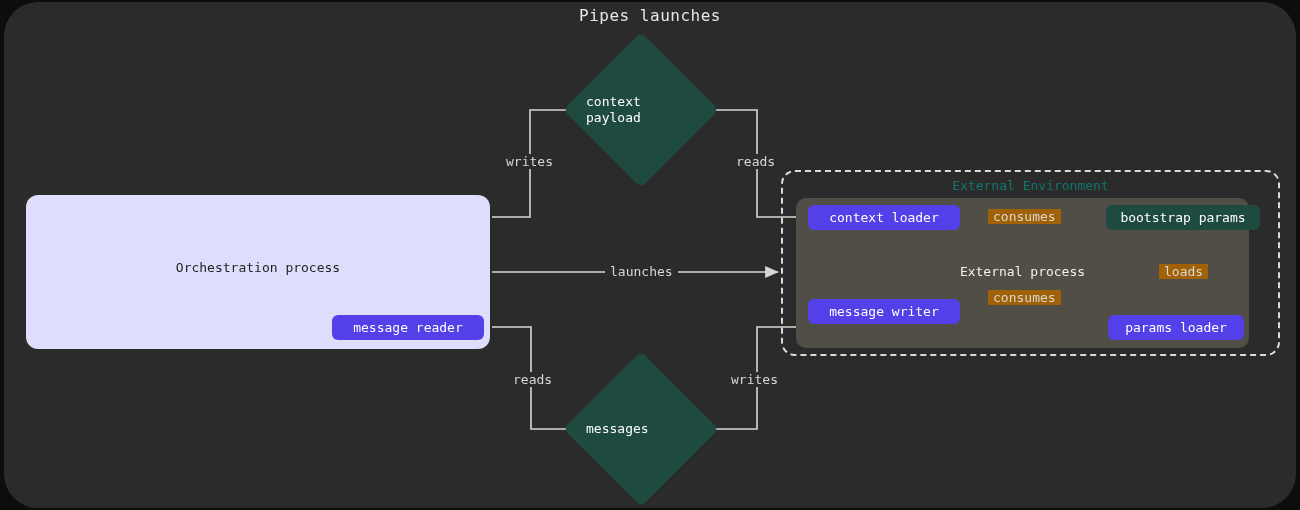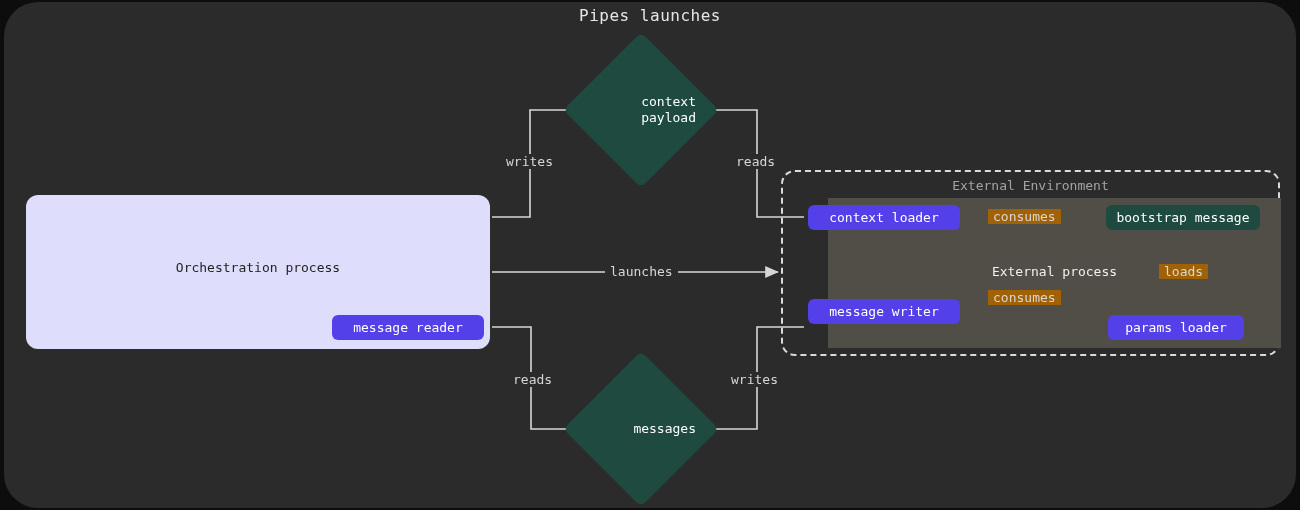--- a/index.html
+++ b/index.html
@@ -76,30 +76,30 @@
     border: 2px dashed #dcdad7;
     border-radius: 14px;
     background: transparent;
   }
   .extenv-label {
     position: absolute;
     left: 0;
     top: 6px;
     width: 100%;
     text-align: center;
-    color: #a3a3a3;
+    color: #0f766e;
     font-size: 13px;
   }
   .extproc {
-    left: 828px;
+    left: 796px;
     top: 198px;
     width: 453px;
     height: 150px;
     background: #514e48;
-    border-radius: 0;
+    border-radius: 10px;
   }
   .extproc-label {
     position: absolute;
     left: 0;
     top: 66px;
     width: 100%;
     text-align: center;
     color: #f2f0ed;
     font-size: 13px;
   }
@@ -139,21 +139,21 @@
     border-radius: 6px;
   }
   .diamond-text {
     position: absolute;
     left: 0;
     top: 0;
     width: 100%;
     height: 100%;
     display: flex;
     flex-direction: column;
-    align-items: flex-end;
+    align-items: flex-start;
     justify-content: center;
     color: #ffffff;
     font-size: 13px;
     line-height: 16px;
     text-align: center;
   }
   .edge-label {
     position: absolute;
     color: #d9d7d4;
     font-size: 13px;
@@ -206,21 +206,21 @@
 
   <div class="node extenv">
     <div class="extenv-label">External Environment</div>
   </div>
   <div class="node extproc">
     <div class="extproc-label">External process</div>
   </div>
   <div class="node pill" style="left:808px; top:205px; width:152px;">context loader</div>
   <div class="node pill" style="left:808px; top:299px; width:152px;">message writer</div>
   <div class="node pill" style="left:1108px; top:315px; width:136px;">params loader</div>
-  <div class="node teal-box" style="left:1106px; top:205px; width:154px;">bootstrap message</div>
+  <div class="node teal-box" style="left:1106px; top:205px; width:154px;">bootstrap params</div>
 
   <div class="diamond-wrap" style="left:586px; top:55px; width:110px; height:110px;">
     <div class="diamond-shape"></div>
     <div class="diamond-text">
       <span>context</span>
       <span>payload</span>
     </div>
   </div>
 
   <div class="diamond-wrap" style="left:586px; top:374px; width:110px; height:110px;">

